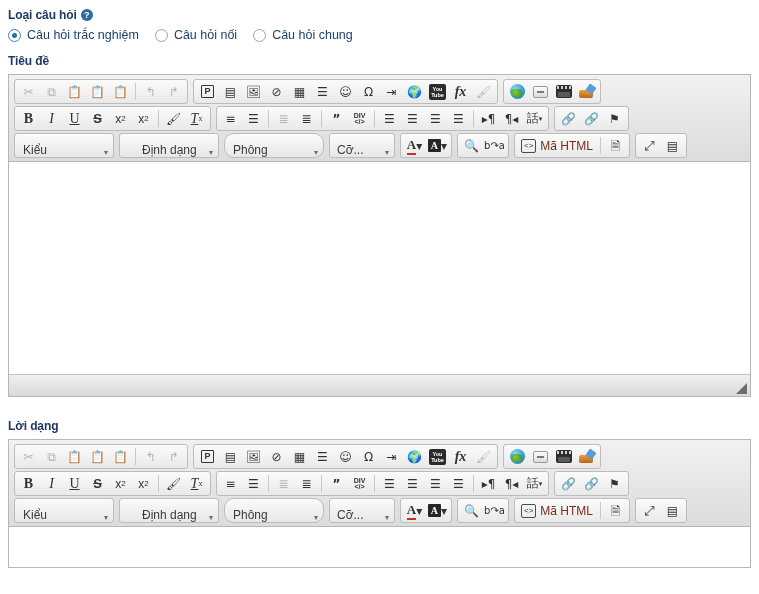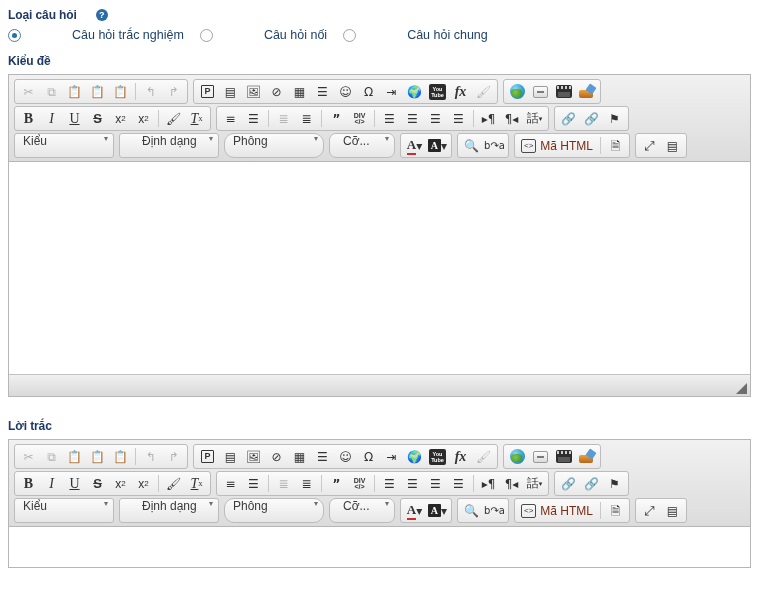--- a/index.html
+++ b/index.html
@@ -12,21 +12,21 @@
   }
   .page { width: 759px; padding: 6px 8px 0 8px; }
 
   
   .field-label {
     font-size: 12px;
     font-weight: bold;
     color: #1f3864;
     margin: 2px 0 6px 0;
     letter-spacing: -0.1px;
-    display: flex; align-items: center; gap: 19px;
+    display: flex; align-items: center; gap: 4px;
   }
   .help-icon {
     display: inline-block;
     width: 12px; height: 12px;
     border-radius: 50%;
     background: #2b6ca3;
     color: #fff;
     font-size: 9px; font-weight: bold;
     line-height: 12px; text-align: center;
     cursor: help;
@@ -38,21 +38,21 @@
     border: 1px solid #9aa3ad; background: #fdfdfd;
     display: inline-block; position: relative; margin-right: 6px;
     flex: 0 0 auto;
   }
   .radio-dot.on { border-color: #4a7ea8; }
   .radio-dot.on::after {
     content: ""; position: absolute;
     left: 3px; top: 3px; width: 5px; height: 5px;
     border-radius: 50%; background: #2472a4;
   }
-  .radio-opt span.lbl { font-size: 12.5px; color: #20426b; margin-left: 45px; }
+  .radio-opt span.lbl { font-size: 12.5px; color: #20426b; }
 
   
   .editor {
     border: 1px solid #b6b6b6;
     background: #fff;
     margin-bottom: 4px;
   }
   .toolbar-wrap {
     background: #e4e4e4;
     background: linear-gradient(#f1f1f1, #dcdcdc);
@@ -73,34 +73,34 @@
     width: 23px; height: 21px;
     display: flex; align-items: center; justify-content: center;
     font-size: 12px; color: #333;
     cursor: pointer; border: 1px solid transparent; border-radius: 2px;
     user-select: none;
   }
   .tbtn.dim { color: #b3b3b3; }
   .tsep { width: 1px; height: 17px; background: #c9c9c9; margin: 0 3px; }
 
   .tcombo {
-    display: flex; align-items: flex-start; justify-content: space-between;
+    display: flex; align-items: flex-end; justify-content: space-between;
     border: 1px solid #bcbcbc; border-radius: 3px;
     background: linear-gradient(#fbfbfb, #e7e7e7);
     height: 25px; margin-right: 5px;
     padding: 0 5px 0 8px;
     font-size: 12px; color: #3b3b3b;
     cursor: pointer;
   }
   .tcombo .cv { white-space: nowrap; overflow: hidden; }
   .tcombo .car { margin-left: 8px; font-size: 8px; color: #6e6e6e; }
   .w-kieu { width: 100px; }
   .w-dinhdang { width: 100px; padding-left: 22px; }
   .w-phong { width: 100px; border-radius: 10px; }
-  .w-co { width: 66px; padding-left: 13px; border-radius: 7px; }
+  .w-co { width: 66px; padding-left: 7px; }
 
   
   .g { font-family: "DejaVu Sans", sans-serif; line-height: 1; }
   .bold-i { font-weight: bold; font-family: "Liberation Serif", serif; font-size: 14px; }
   .ital-i { font-style: italic; font-family: "Liberation Serif", serif; font-size: 14px; }
   .und-i { text-decoration: underline; font-family: "Liberation Serif", serif; font-size: 14px; }
   .str-i { text-decoration: line-through; font-weight: bold; font-size: 13px; }
   .sub-i, .sup-i { font-size: 12px; }
   .sub-i sub, .sup-i sup { font-size: 8px; }
   .fx-i { font-style: italic; font-weight: bold; font-size: 14px; font-family: "Liberation Serif", serif; }
@@ -206,21 +206,21 @@
       <span class="radio-dot"></span>
       <span class="lbl">Câu hỏi nối</span>
     </label>
     <label class="radio-opt">
       <span class="radio-dot"></span>
       <span class="lbl">Câu hỏi chung</span>
     </label>
   </div>
 
   <div class="field-label">
-    <span>Kiểu đề</span>
+    <span>Tiêu đề</span>
   </div>
 
   <div class="editor">
     <div class="toolbar-wrap">
 
       <div class="trow">
         <div class="tgroup">
           <div class="tbtn dim g">✂</div>
           <div class="tbtn dim g">⧉</div>
           <div class="tbtn g">📋</div>
@@ -367,21 +367,21 @@
 
     <div class="editor-body" style="height:212px;"></div>
     <div class="editor-foot">
       <div class="grip"></div>
     </div>
   </div>
 
   <div class="sec-gap"></div>
 
   <div class="field-label">
-    <span>Lời trắc</span>
+    <span>Lời dạng</span>
   </div>
 
   <div class="editor">
     <div class="toolbar-wrap">
 
       <div class="trow">
         <div class="tgroup">
           <div class="tbtn dim g">✂</div>
           <div class="tbtn dim g">⧉</div>
           <div class="tbtn g">📋</div>

